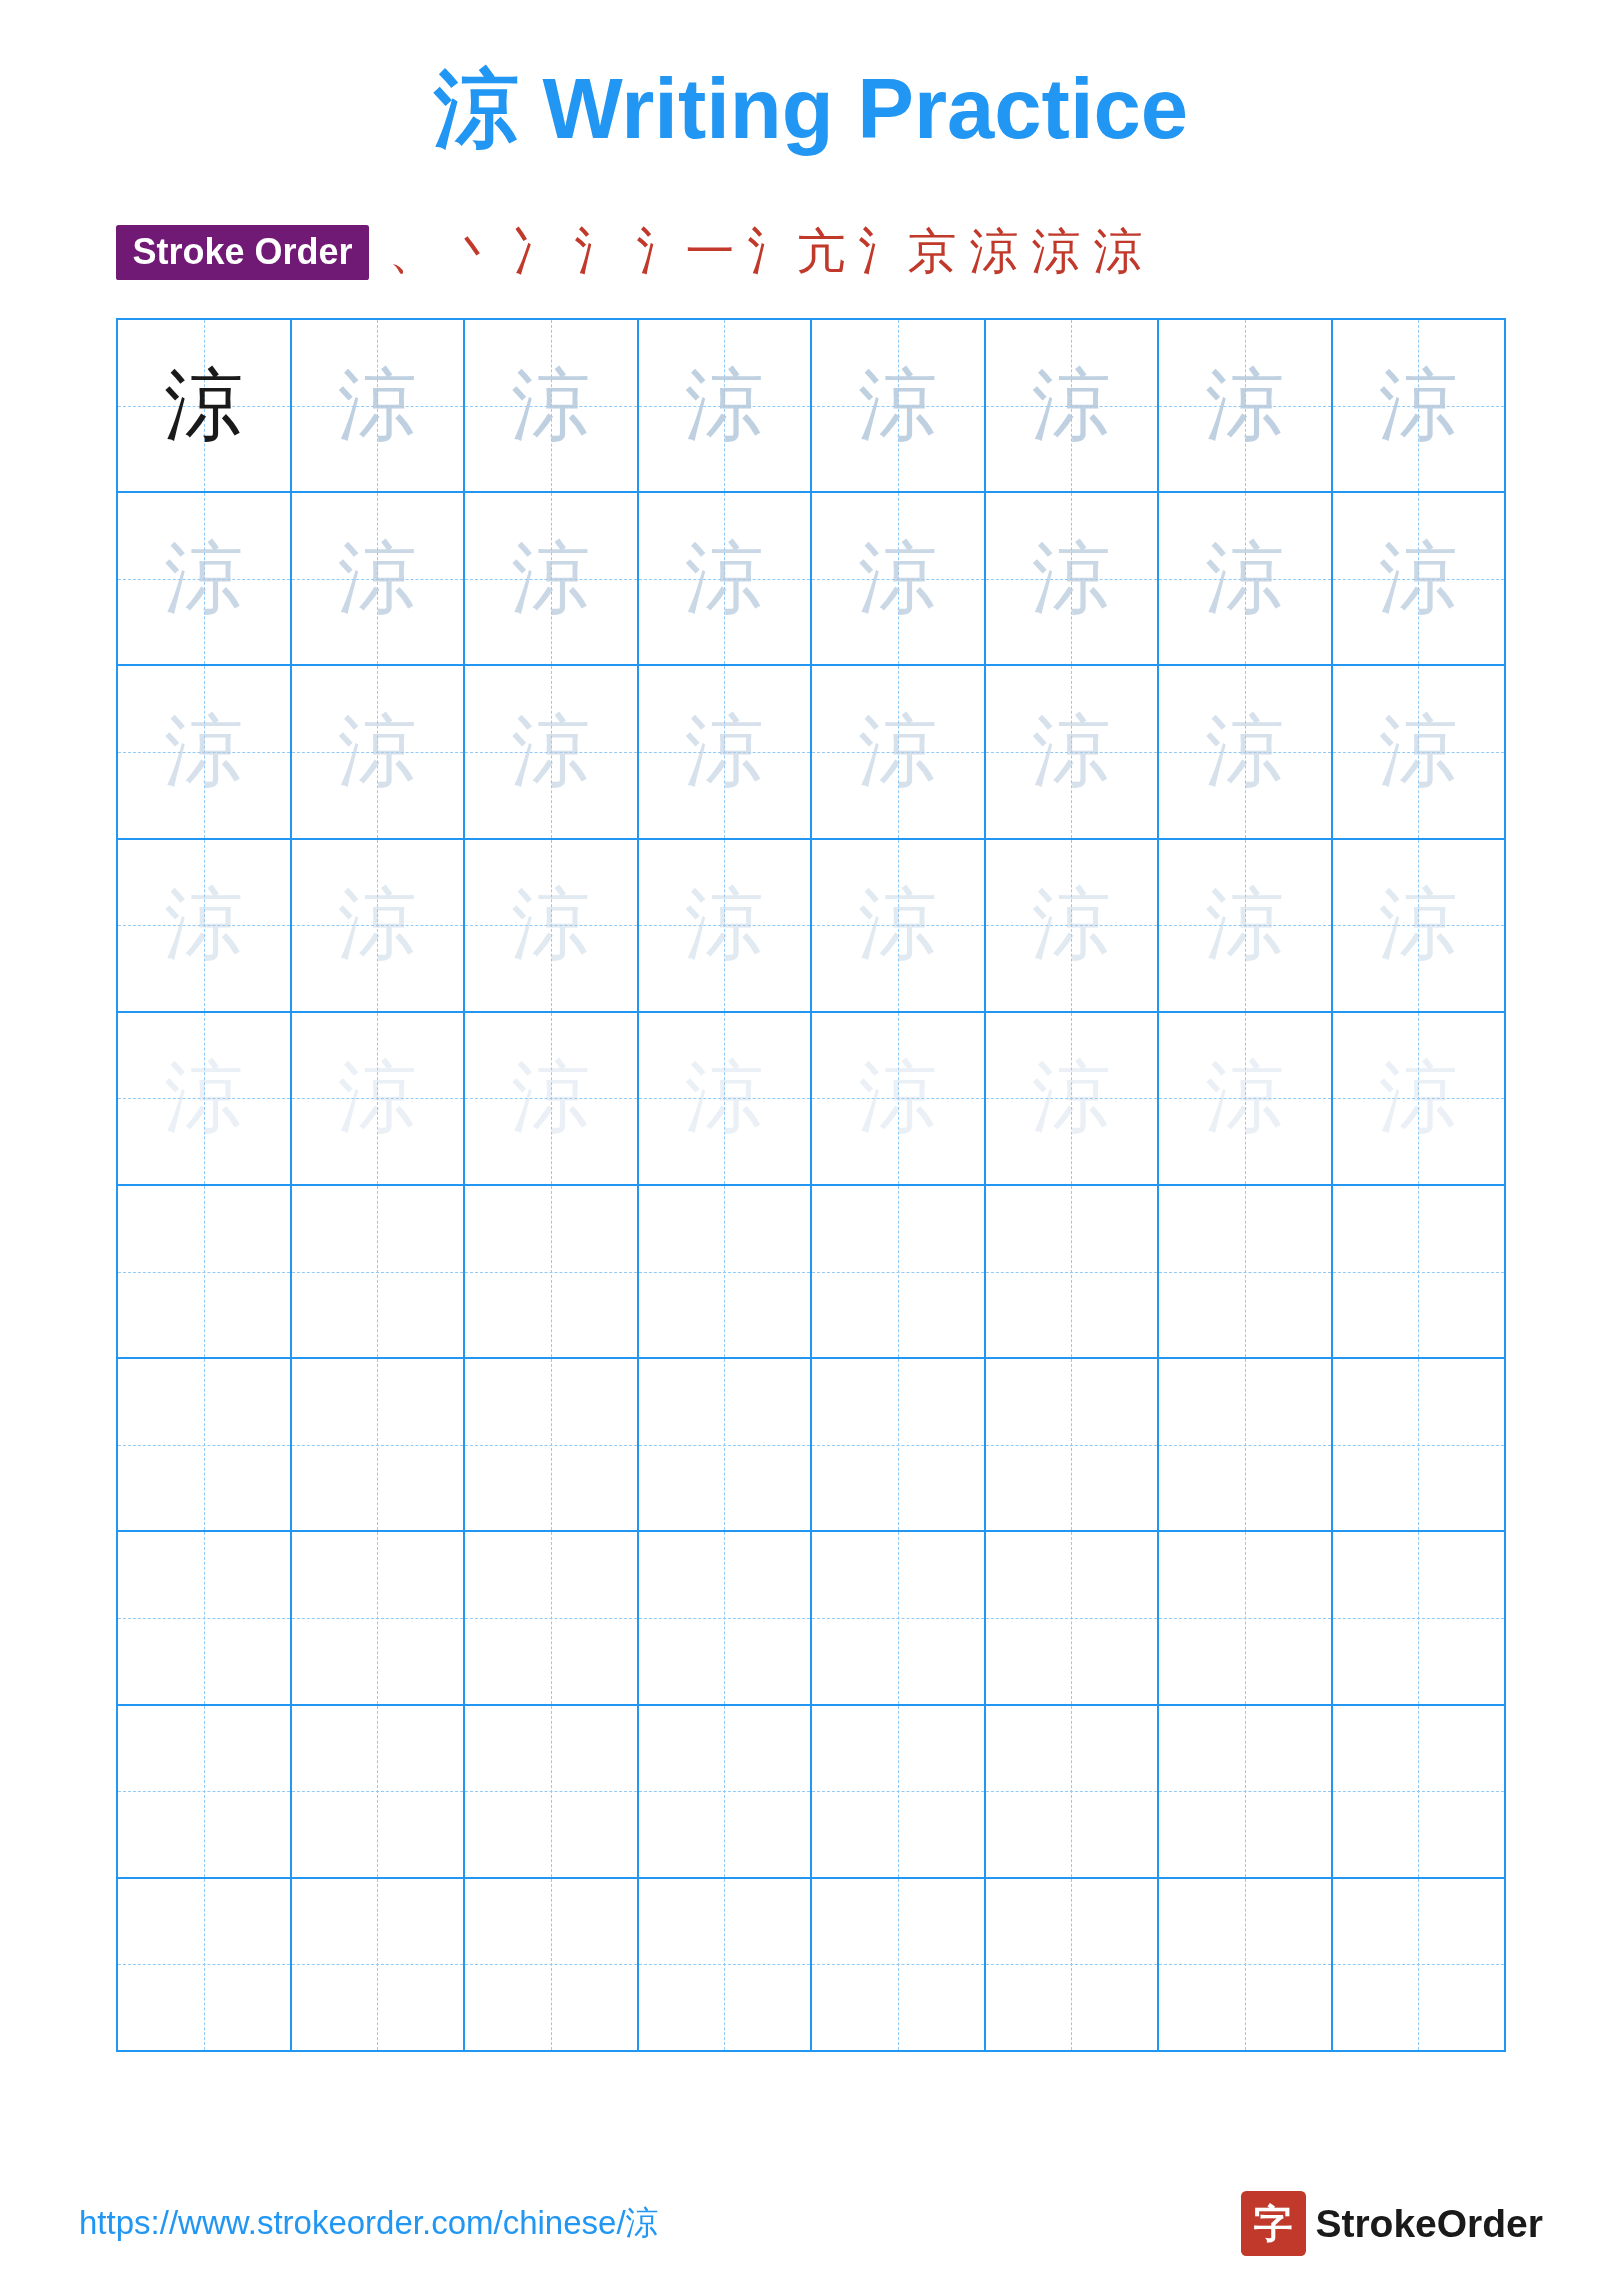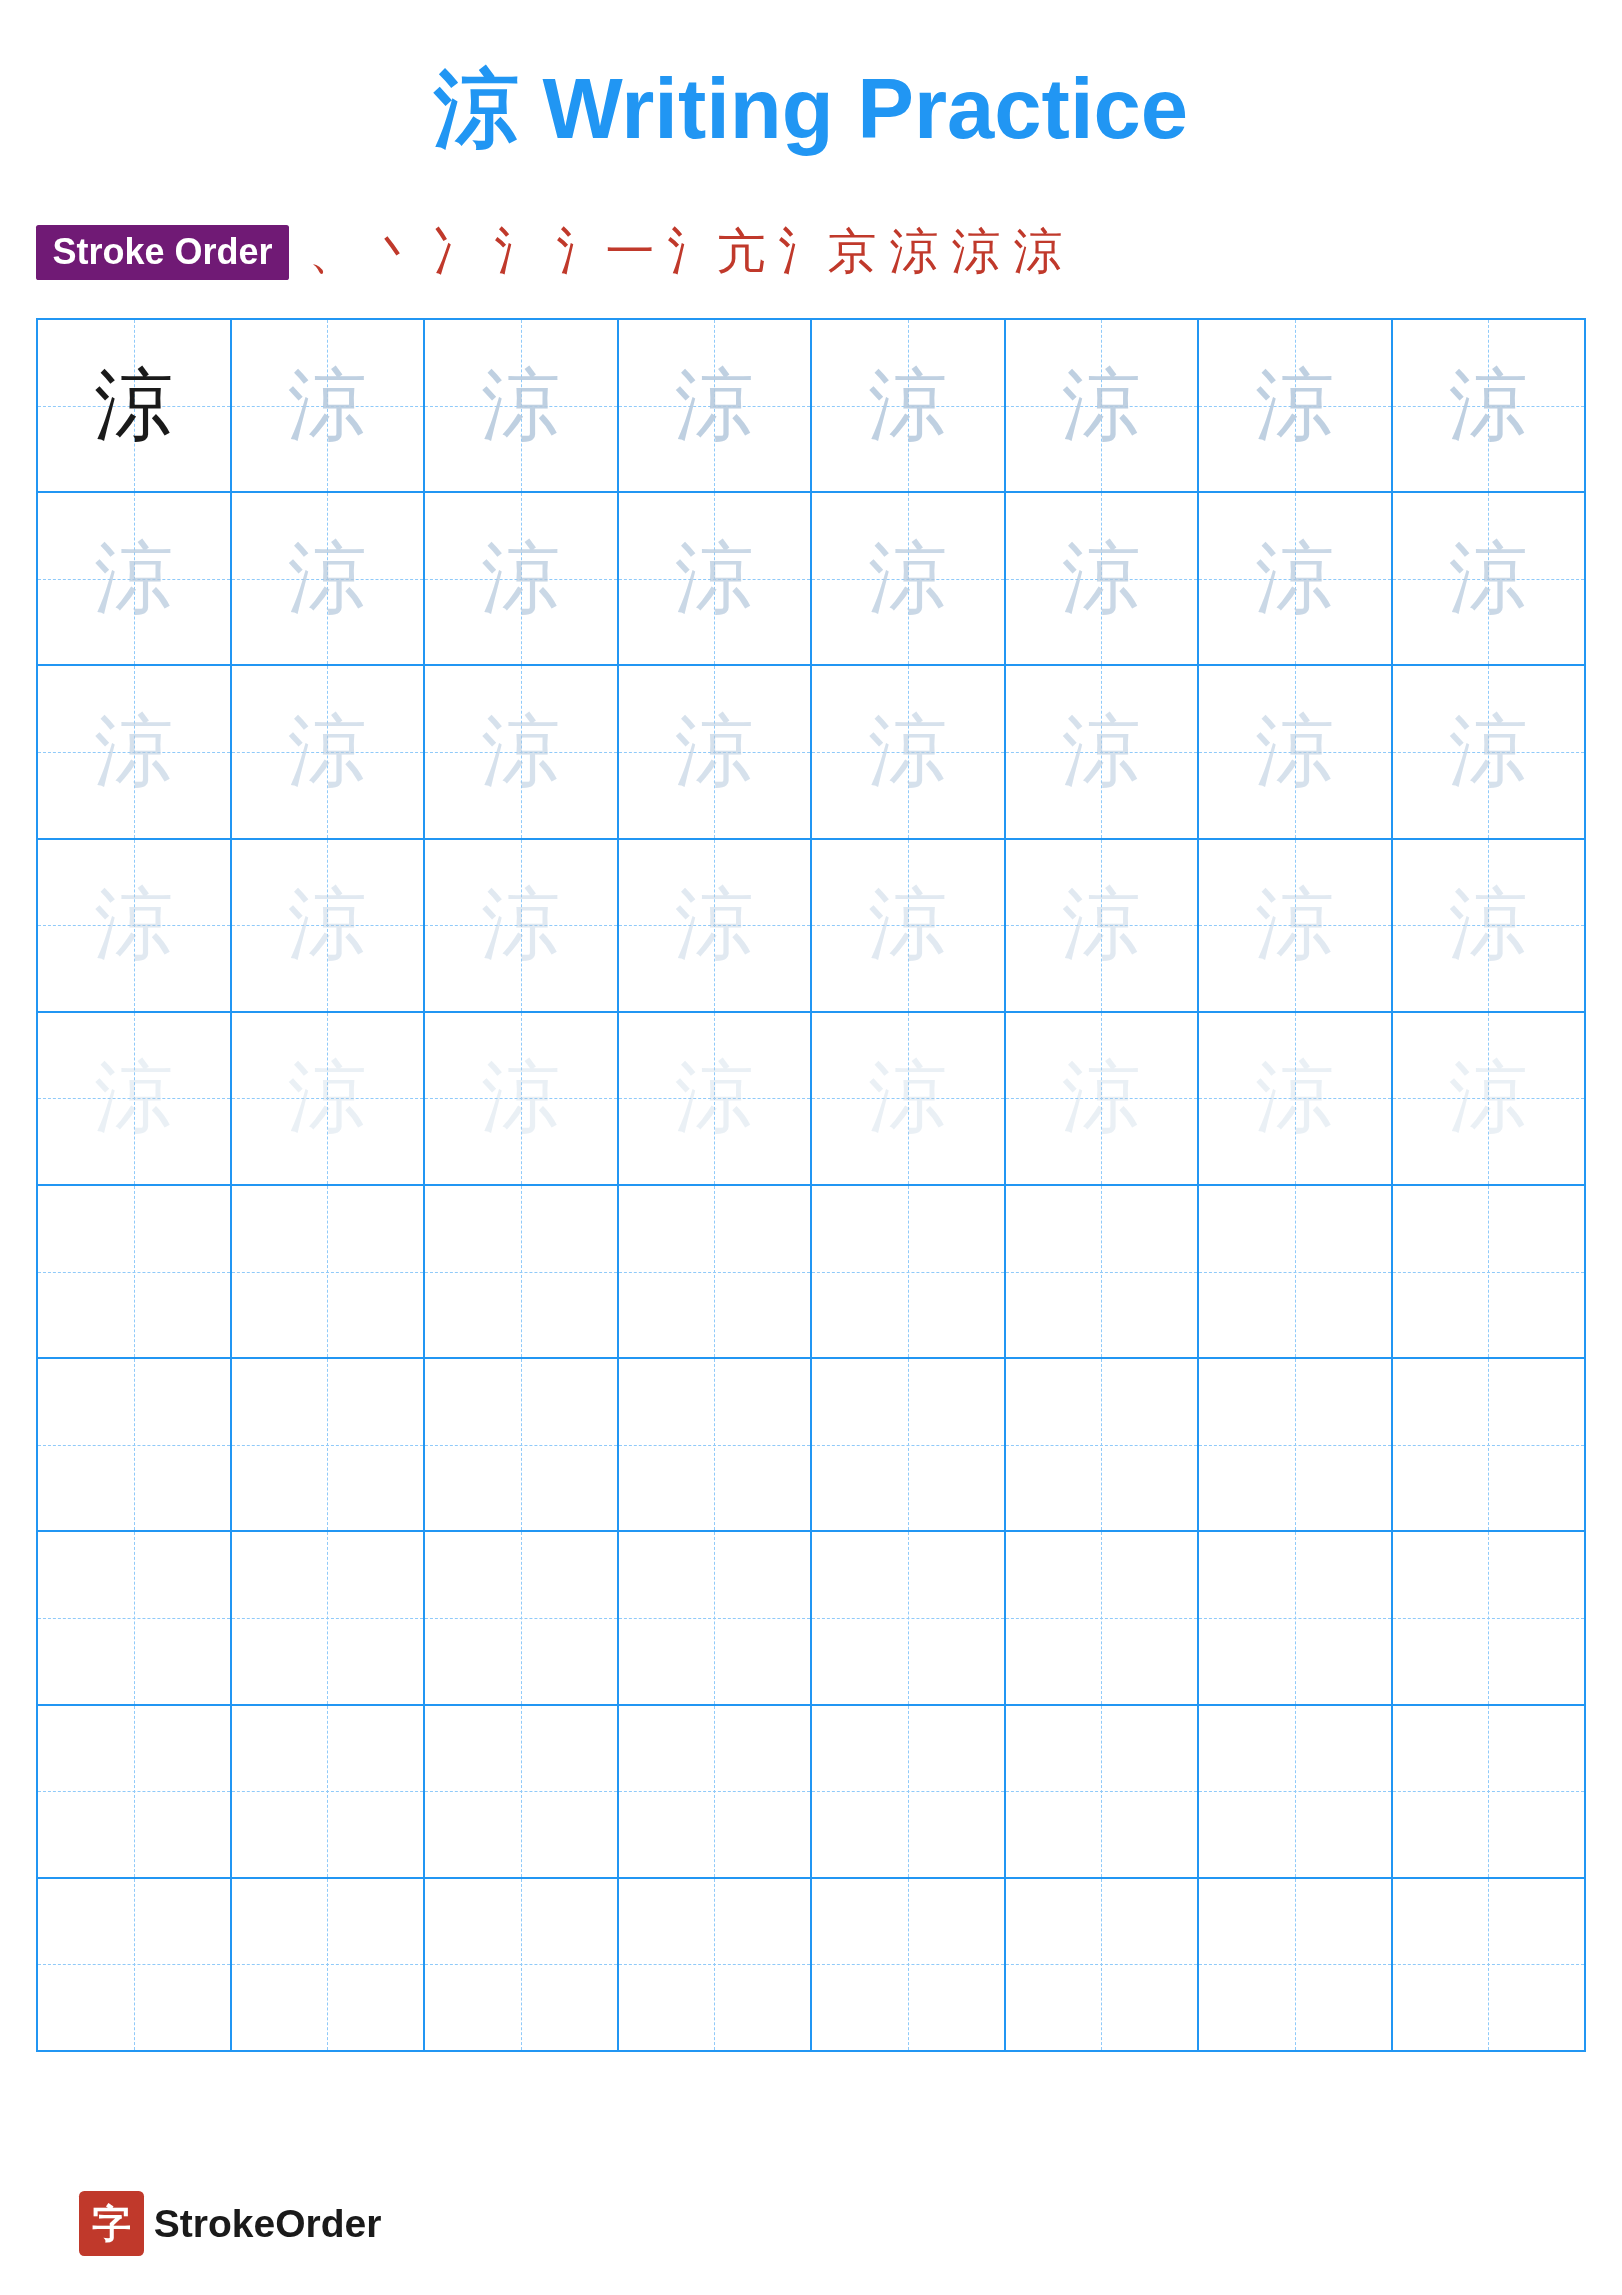--- a/index.html
+++ b/index.html
@@ -11,21 +11,21 @@
       font-family: serif;
       position: relative;
       overflow: hidden;
     }
 
     .page {
       width: 1622px;
       height: 2295px;
       background: white;
       position: relative;
-      padding: 52px 36px;
+      padding: 52px 116px;
     }
 
     .title {
       text-align: center;
       font-size: 85px;
       font-weight: bold;
       color: #2196F3;
       margin-bottom: 52px;
       font-family: Arial, sans-serif;
     }
@@ -364,20 +364,21 @@
     <div class="grid-cell"></div>
     <div class="grid-cell"></div>
     <div class="grid-cell"></div>
     <div class="grid-cell"></div>
     <div class="grid-cell"></div>
     <div class="grid-cell"></div>
 
   </div>
 
   <div class="footer">
+    <span class="footer-url">https://www.strokeorder.com/chinese/涼</span>
     <div class="footer-brand">
       <div class="footer-brand-icon">字</div>
       <span class="footer-brand-text">StrokeOrder</span>
     </div>
   </div>
 
 </div>
 
 
 </body></html>

